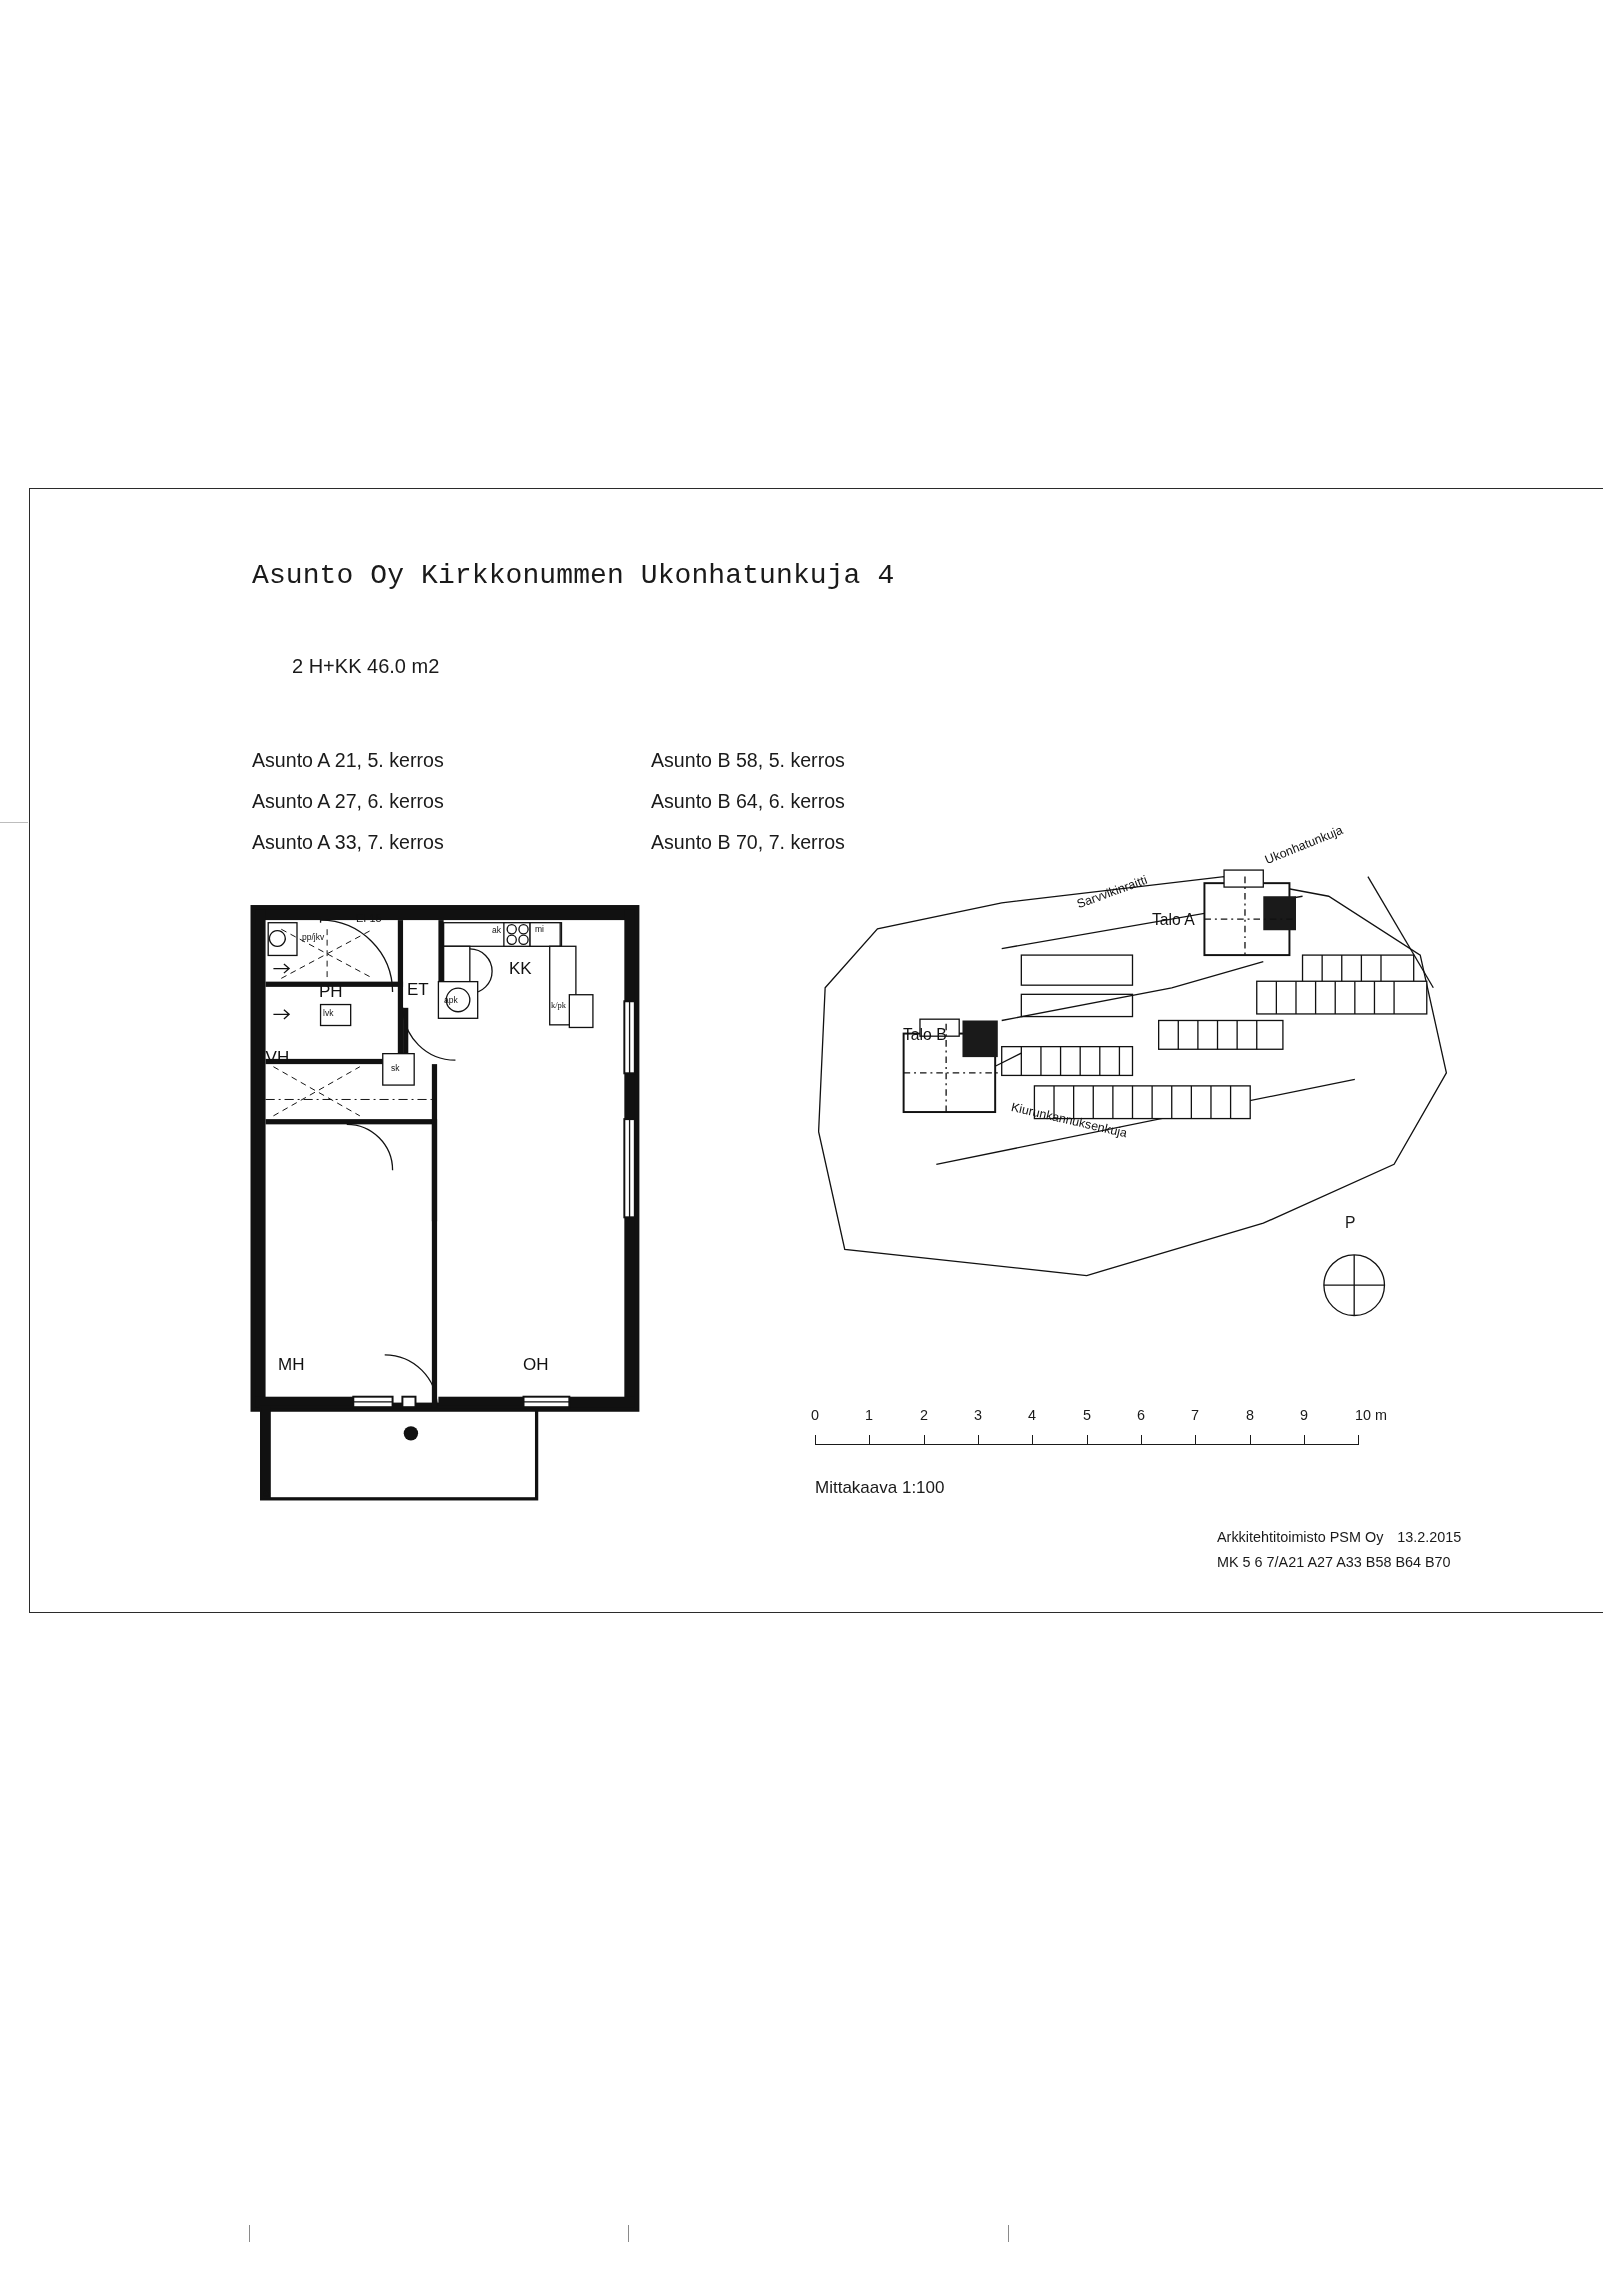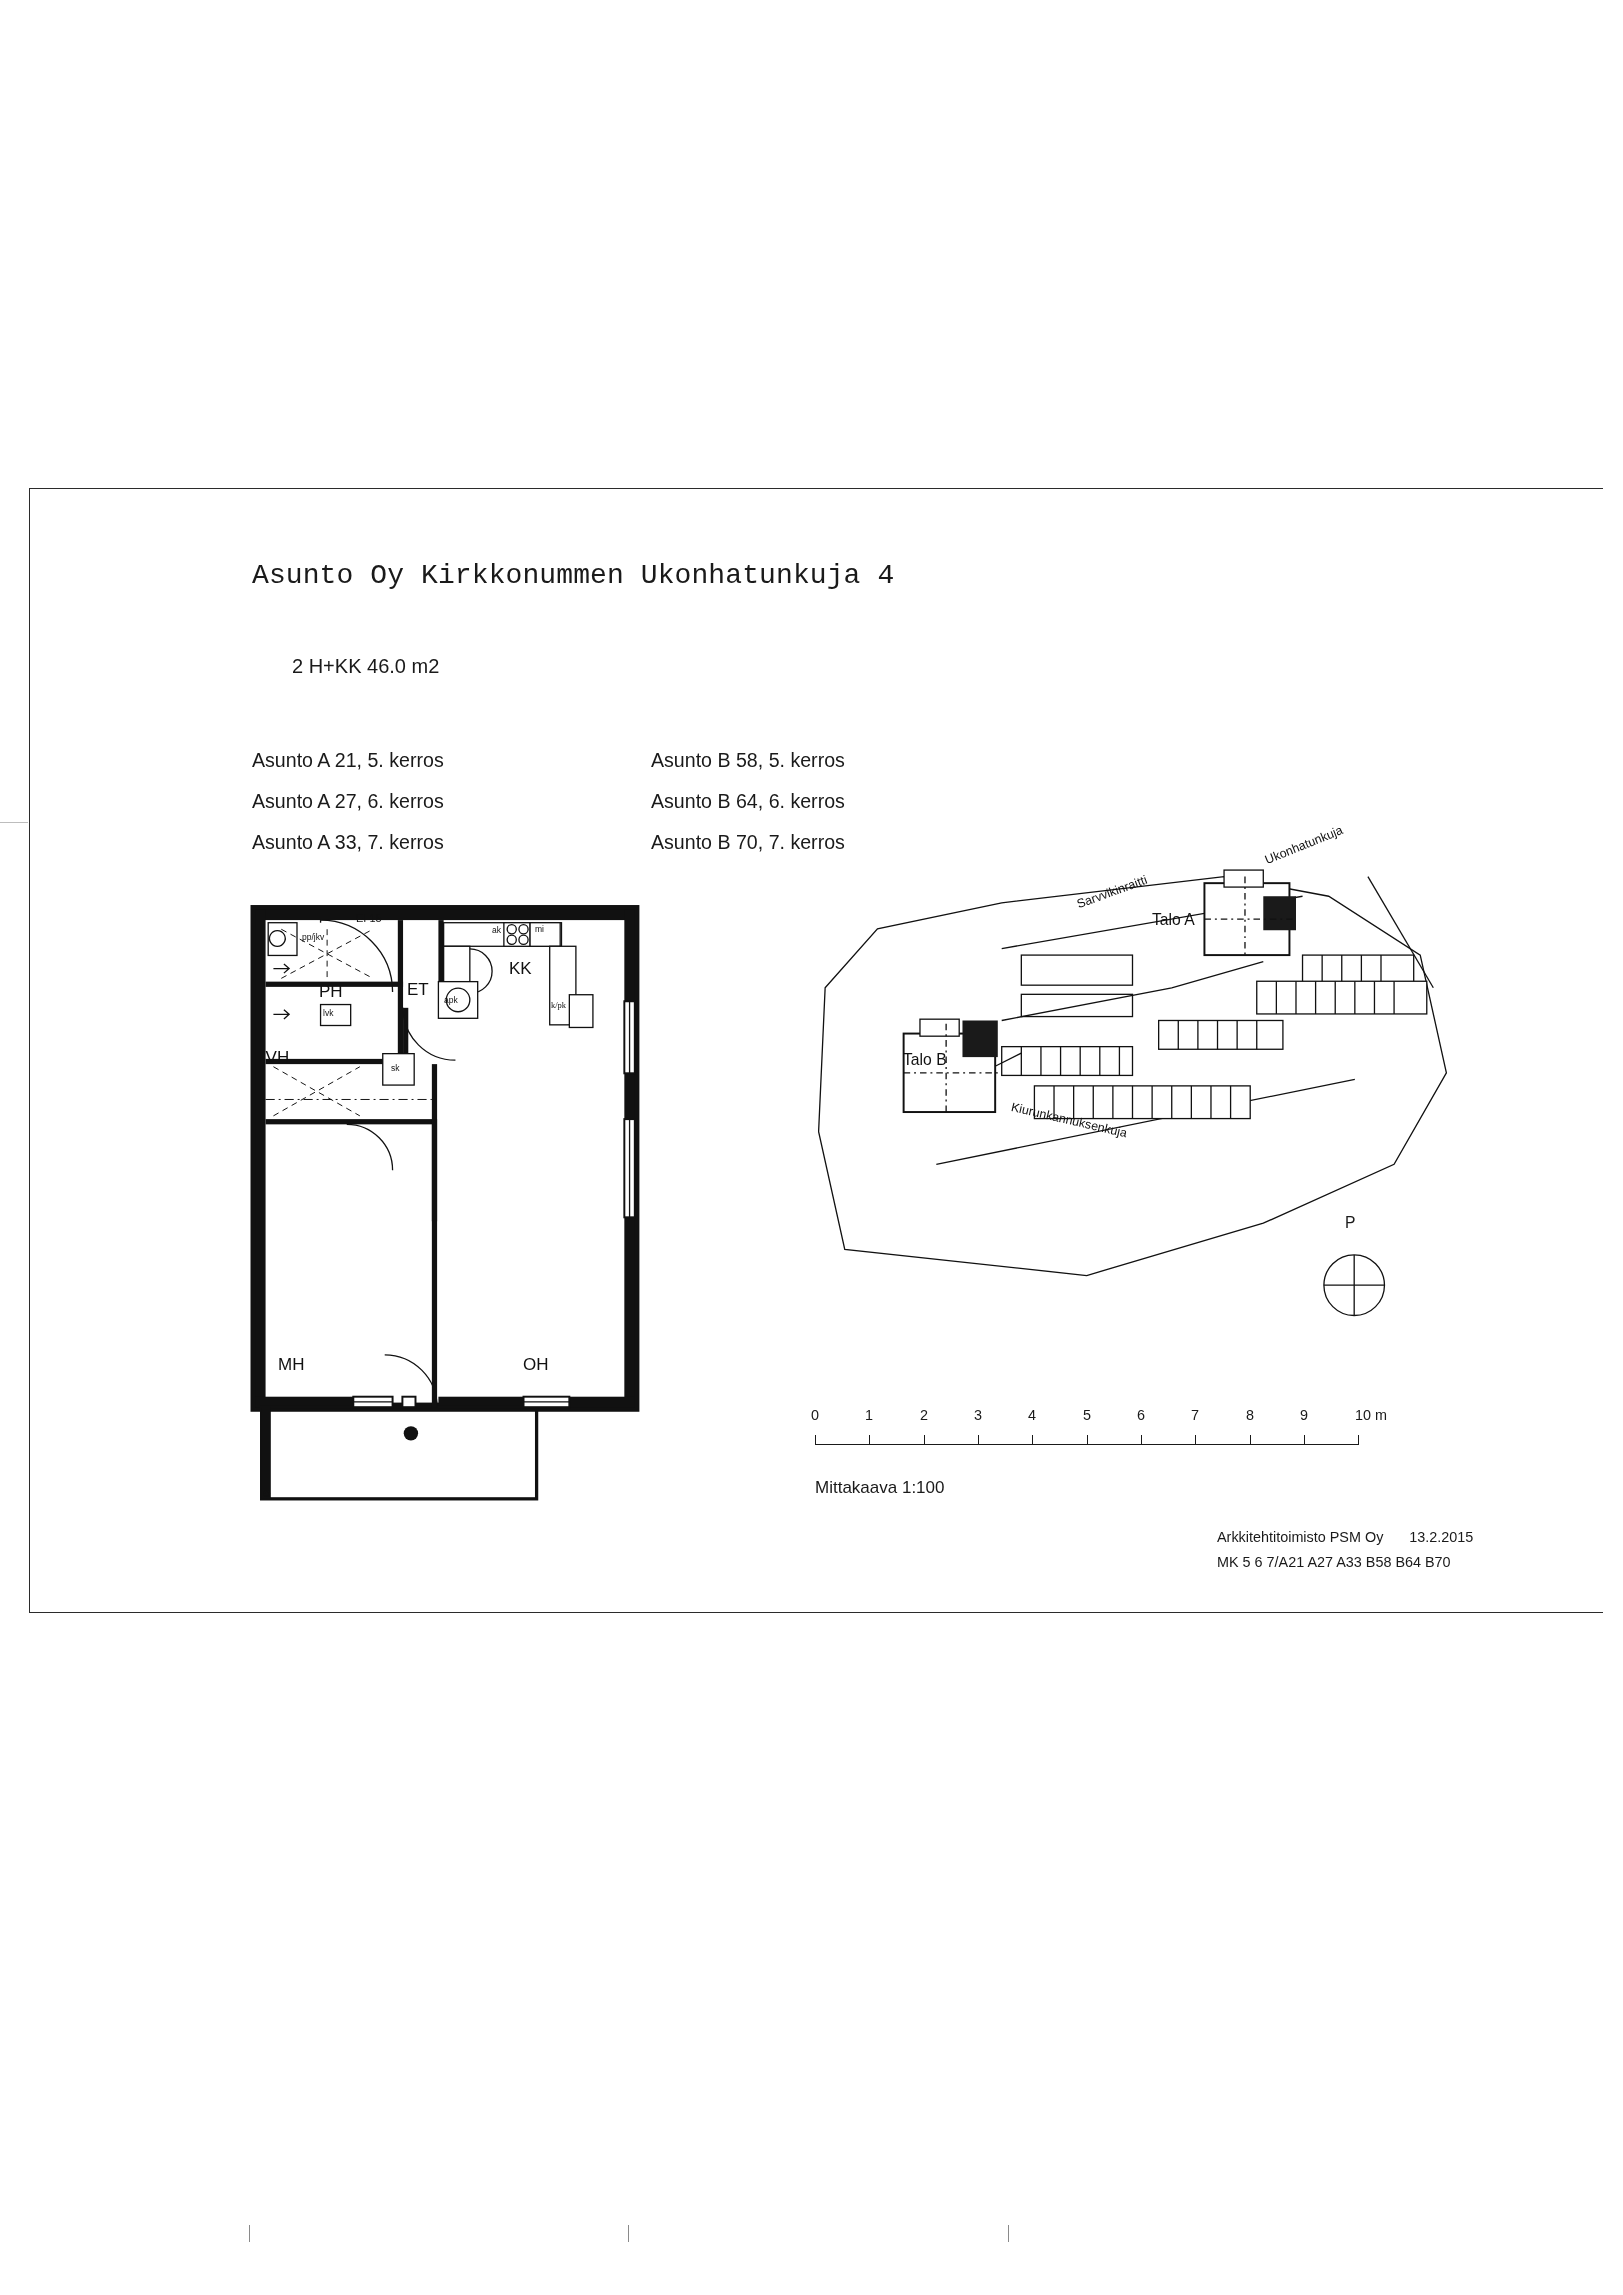--- a/index.html
+++ b/index.html
@@ -153,21 +153,21 @@
   
   #footer {
     position: absolute;
     left: 1217px;
     top: 1525px;
     font-size: 14.4px;
     line-height: 25px;
     white-space: nowrap;
   }
   #footer .row { display: block; }
-  #footer .date { margin-left: 26px; }
+  #footer .date { margin-left: 14px; }
 </style>
 </head>
 <body>
 
 <div id="sheet"></div>
 <div class="edge-tick" style="top:822px;"></div>
 <div class="bottom-tick" style="left:249px; top:2225px; height:17px;"></div>
 <div class="bottom-tick" style="left:628px; top:2225px; height:17px;"></div>
 <div class="bottom-tick" style="left:1008px; top:2225px; height:17px;"></div>
 
@@ -357,21 +357,21 @@
             <line x1="650" y1="350" x2="650" y2="400"></line>
         </g>
       </g>
 
       <path d="M300,250 L560,200 L700,160" stroke="#111" stroke-width="2"></path>
       <path d="M290,320 L330,300" stroke="#111" stroke-width="2"></path>
     </g>
   </svg>
 
   <div class="site-label" style="left:347px; top:54px;">Talo A</div>
-  <div class="site-label" style="left:98px; top:169px;margin-top:25px;">Talo B</div>
+  <div class="site-label" style="left:98px; top:169px;">Talo B</div>
 
   <div class="site-street" style="left:458px; top:-3.3px; transform:rotate(-22deg); transform-origin:left top;">Ukonhatunkuja</div>
   <div class="site-street" style="left:270px; top:41px; transform:rotate(-20deg); transform-origin:left top;">Sarvvikinraitti</div>
   <div class="site-street" style="left:208px; top:243px; transform:rotate(13deg); transform-origin:left top;">Kiurunkannuksenkuja</div>
 </div>
 
 <div id="north-label">P</div>
 <svg style="position:absolute; left:1316px; top:1247px;" width="79" height="79" viewBox="0 0 120 120">
   <circle cx="58" cy="58" r="46" stroke="#111" stroke-width="2" fill="none"></circle>
   <line x1="12" y1="58" x2="104" y2="58" stroke="#111" stroke-width="2"></line>

